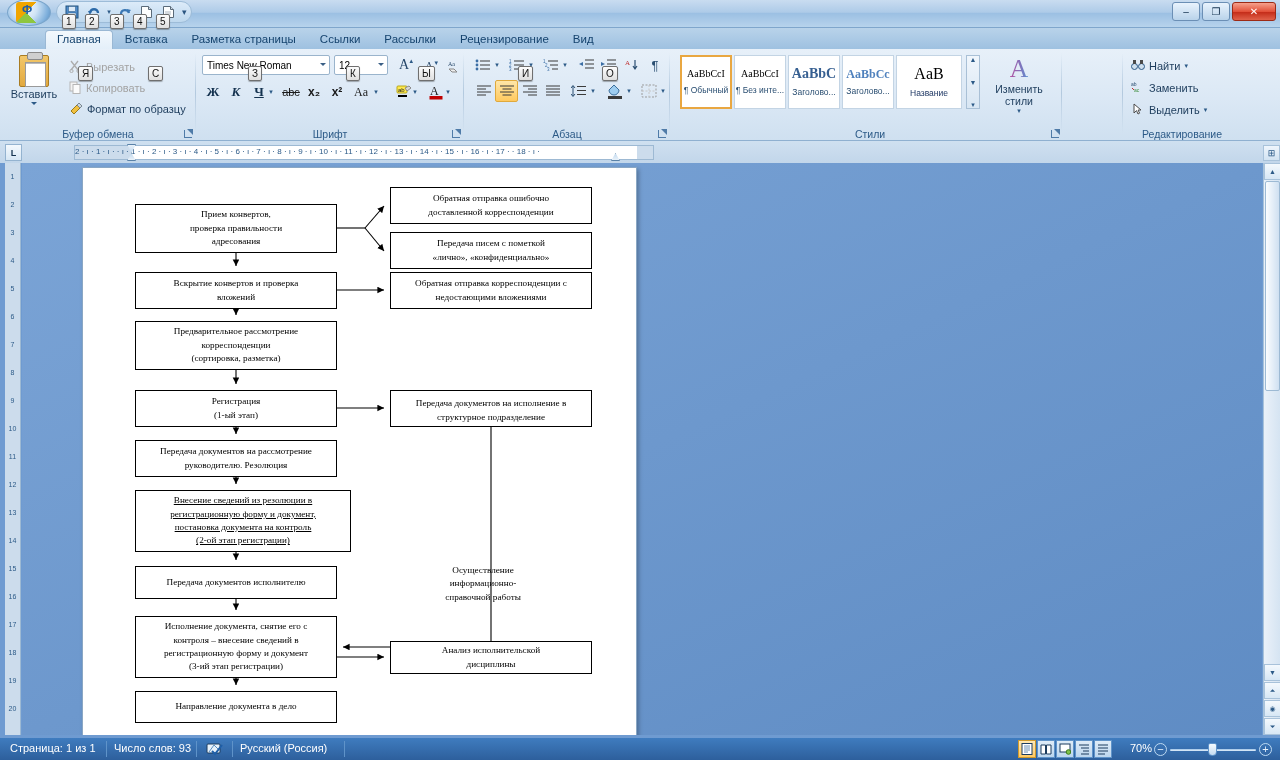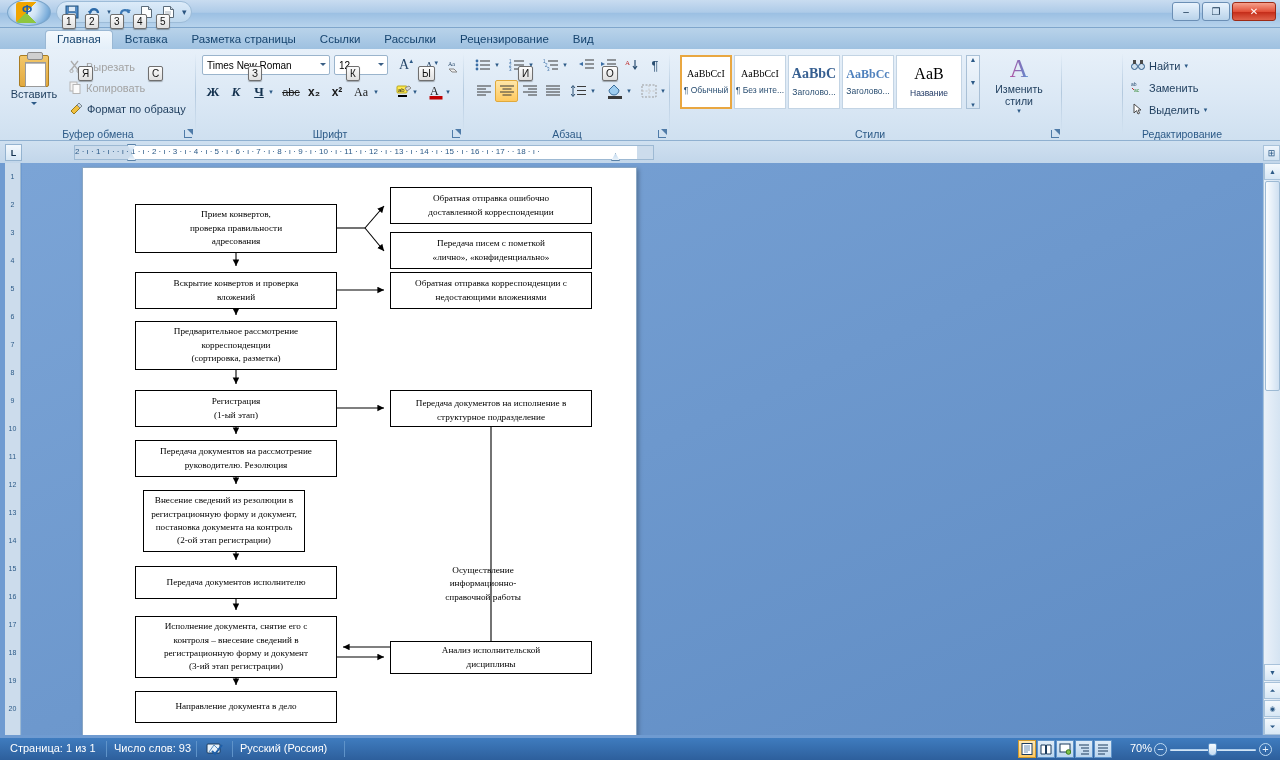--- a/index.html
+++ b/index.html
@@ -786,21 +786,21 @@
 (сортировка, разметка)</span>
         </div>
       <div class="fbox" style="left:52px;  top:222px; width:202px; height:37px;">
           <span style="white-space:pre-line">Регистрация
 (1-ый этап)</span>
         </div>
       <div class="fbox" style="left:52px;  top:272px; width:202px; height:37px;">
           <span style="white-space:pre-line">Передача документов на рассмотрение
 руководителю. Резолюция</span>
         </div>
-      <div class="fbox" style="left:60px;  top:322px; width:162px; height:62px;">
+      <div class="fbox" style="left:52px;  top:322px; width:216px; height:62px;text-decoration:underline;">
           <span style="white-space:pre-line">Внесение сведений из резолюции в
 регистрационную форму и документ,
 постановка документа на контроль
 (2-ой этап регистрации)</span>
         </div>
       <div class="fbox" style="left:52px;  top:398px; width:202px; height:33px;">
           <span style="white-space:pre-line">Передача документов исполнителю</span>
         </div>
       <div class="fbox" style="left:52px;  top:448px; width:202px; height:62px;">
           <span style="white-space:pre-line">Исполнение документа, снятие его с

